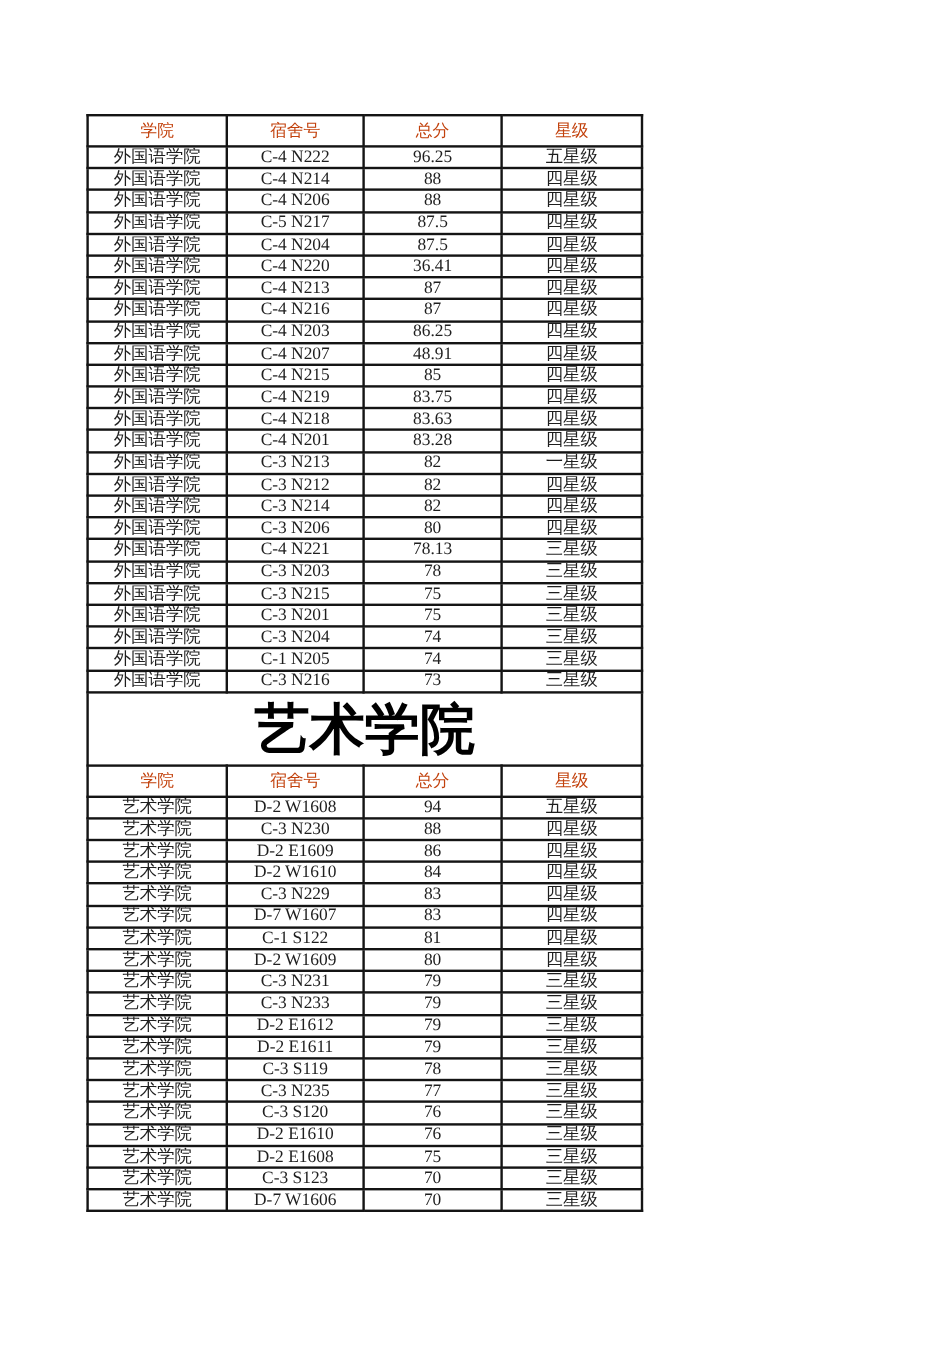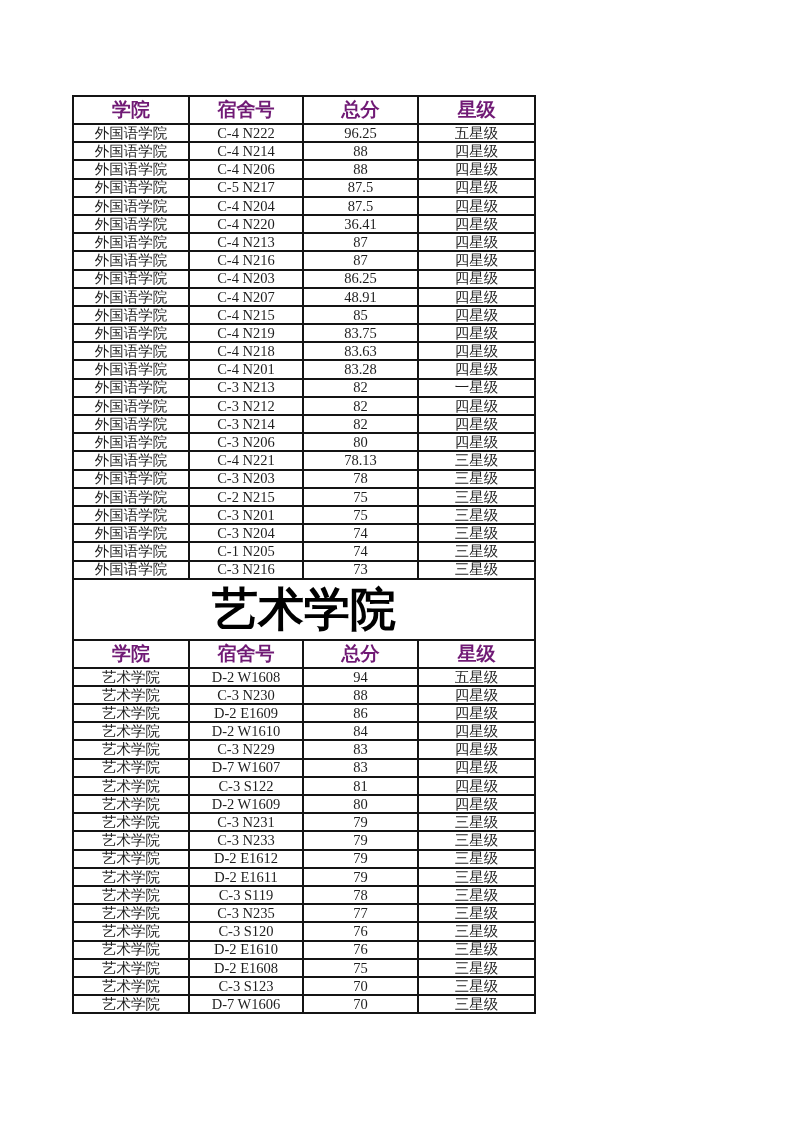--- a/index.html
+++ b/index.html
@@ -29,23 +29,23 @@
   th, td {
     border: 2px solid #141414;
     text-align: center;
     vertical-align: middle;
     padding: 0;
     overflow: hidden;
     white-space: nowrap;
   }
   th {
     height: 24px;
-    font-size: 19px;
-    font-weight: bold;
-    color: #701a75;
+    font-size: 14px;
+    font-weight: normal;
+    color: #c2410c;
   }
   td {
     height: 16.2px;
     font-size: 14.5px;
     line-height: 1;
     color: #1e1e1e;
   }
   td.title-cell {
     height: 59px;
     font-size: 46px;
@@ -191,21 +191,21 @@
           <td>三星级</td>
         </tr>
         <tr>
           <td>外国语学院</td>
           <td>C-3 N203</td>
           <td>78</td>
           <td>三星级</td>
         </tr>
         <tr>
           <td>外国语学院</td>
-          <td>C-2 N215</td>
+          <td>C-3 N215</td>
           <td>75</td>
           <td>三星级</td>
         </tr>
         <tr>
           <td>外国语学院</td>
           <td>C-3 N201</td>
           <td>75</td>
           <td>三星级</td>
         </tr>
         <tr>
@@ -275,21 +275,21 @@
           <td>四星级</td>
         </tr>
         <tr>
           <td>艺术学院</td>
           <td>D-7 W1607</td>
           <td>83</td>
           <td>四星级</td>
         </tr>
         <tr>
           <td>艺术学院</td>
-          <td>C-3 S122</td>
+          <td>C-1 S122</td>
           <td>81</td>
           <td>四星级</td>
         </tr>
         <tr>
           <td>艺术学院</td>
           <td>D-2 W1609</td>
           <td>80</td>
           <td>四星级</td>
         </tr>
         <tr>

